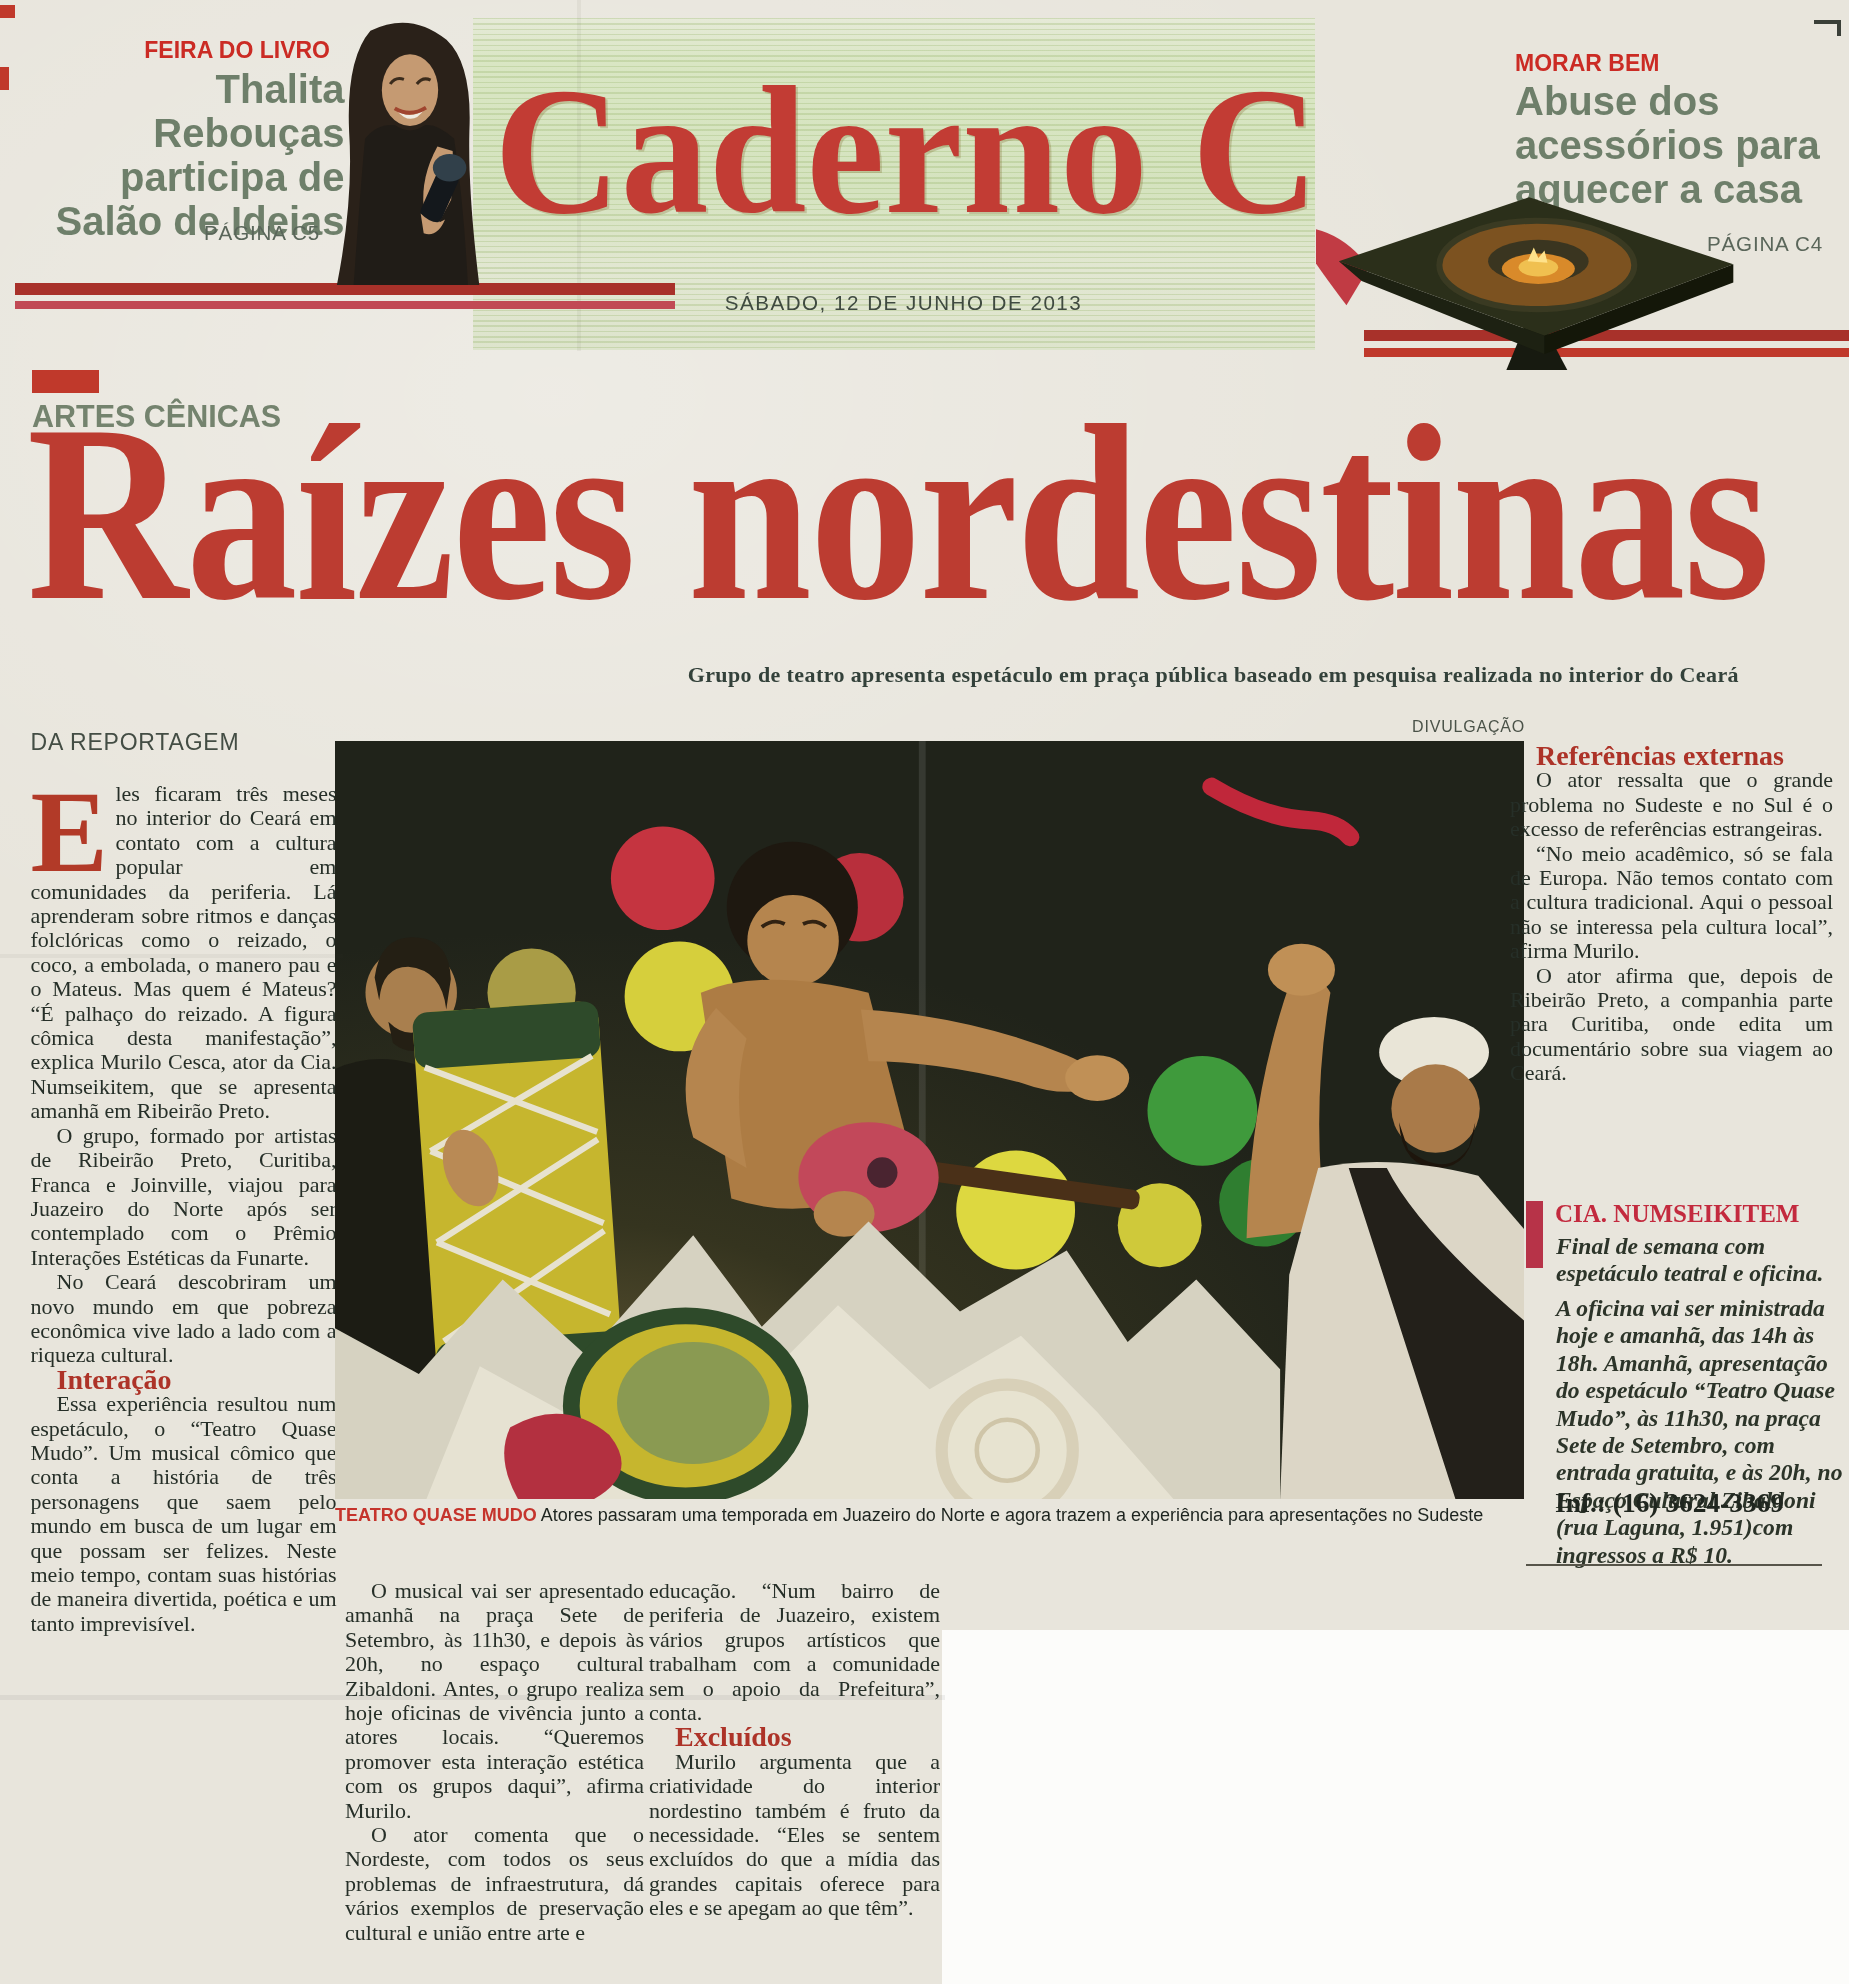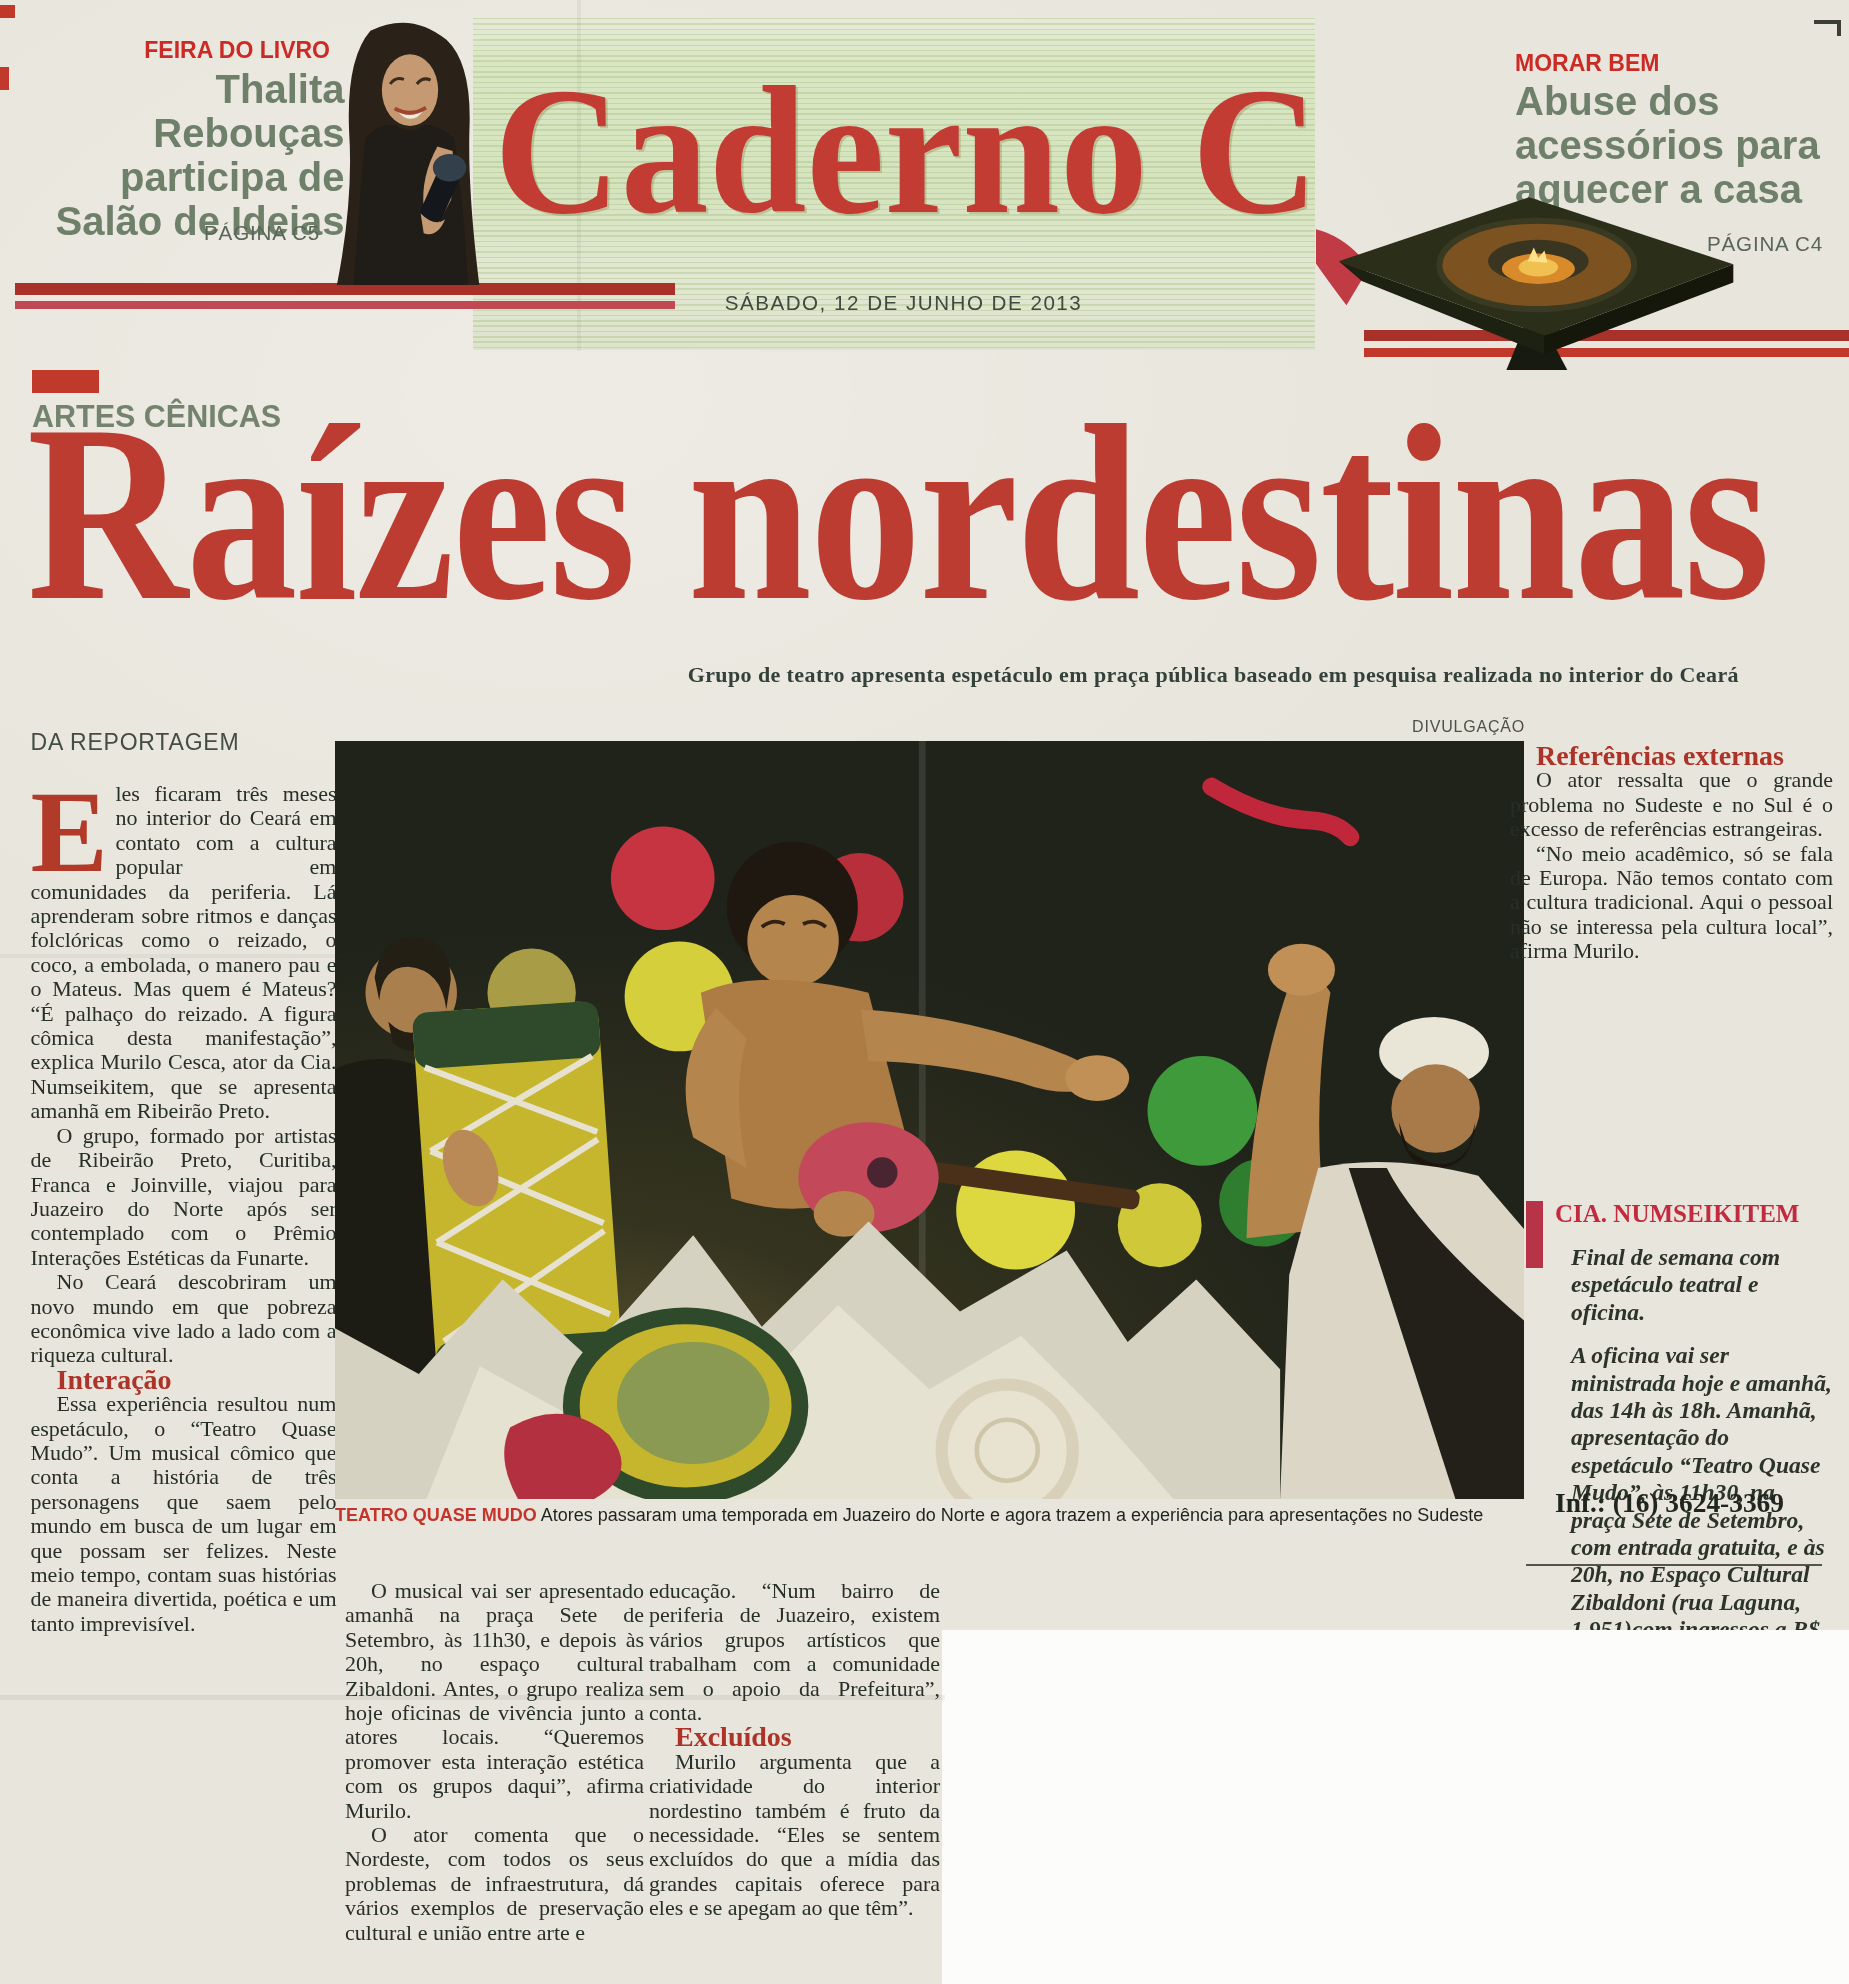--- a/index.html
+++ b/index.html
@@ -69,21 +69,21 @@
   #stage-photo{left:335px;top:741px;width:1189px;height:758px;display:block;}
   #caption{left:335px;top:1505px;width:1197px;font-size:18px;color:#1d241f;}
   #caption .cap-label{font-weight:bold;color:#c5342c;}
 
   
   #sidebar{left:1510px;top:744px;width:323px;height:366px;}
   #sidebar .crosshead{margin-top:0;}
   #svc-bar{left:1526px;top:1201px;width:17px;height:67px;background:#b73348;}
   #svc{left:1555px;top:1200px;width:294px;}
   #svc-title{font-weight:bold;font-size:25px;color:#c32a3e;margin:0 0 4.6px 0;}
-  .svc-italic{font-style:italic;font-weight:bold;font-size:23.6px;line-height:27.4px;color:#2c3429;margin:16px;}
+  .svc-italic{font-style:italic;font-weight:bold;font-size:23.6px;line-height:27.4px;color:#2c3429;margin:1px;}
   #svc-body{margin-top:7.6px;}
   #svc-info{left:1555px;top:1488px;font-weight:bold;font-size:27.4px;color:#20261f;}
   #svc-rule{left:1526px;top:1564px;width:296px;height:2.3px;background:#57554a;}
 
   
   #white-patch{left:942px;top:1630px;width:907px;height:355px;background:#fcfcfa;}
   #crease-mid{left:0px;top:1695px;width:945px;height:4.6px;background:rgba(60,60,50,.07);}
   #crease-col1{left:0px;top:954px;width:343px;height:3.8px;background:rgba(60,60,50,.05);}
 </style>
 </head>
@@ -221,20 +221,21 @@
     <circle cx="882" cy="930" r="40" fill="none" stroke="#cfc5a8" stroke-width="6"></circle>
   </svg>
   <div class="abs sans" id="caption">
     <span class="cap-label">TEATRO QUASE MUDO</span><span> Atores passaram uma temporada em Juazeiro do Norte e agora trazem a experiência para apresentações no Sudeste</span>
   </div>
 
   <div class="abs bodycol" id="sidebar">
     <p class="crosshead">Referências externas</p>
     <p>O ator ressalta que o grande problema no Sudeste e no Sul é o excesso de referências estrangeiras.</p>
     <p>“No meio acadêmico, só se fala de Europa. Não temos contato com a cultura tradicional. Aqui o pessoal não se interessa pela cultura local”, afirma Murilo.</p>
+    <p>O ator afirma que, depois de Ribeirão Preto, a companhia parte para Curitiba, onde edita um documentário sobre sua viagem ao Ceará.</p>
   </div>
 
   <div class="abs" id="svc-bar"></div>
   <div class="abs serif" id="svc">
     <p id="svc-title">CIA. NUMSEIKITEM</p>
     <p class="svc-italic">Final de semana com espetáculo teatral e oficina.</p>
     <p class="svc-italic" id="svc-body">A oficina vai ser ministrada hoje e amanhã, das 14h às 18h. Amanhã, apresentação do espetáculo  “Teatro Quase Mudo”, às 11h30, na praça Sete de Setembro, com entrada gratuita, e às 20h, no  Espaço Cultural Zibaldoni (rua Laguna, 1.951)com ingressos a R$ 10.</p>
   </div>
   <div class="abs serif" id="svc-info">Inf.: (16) 3624-3369</div>
   <div class="abs" id="svc-rule"></div>

